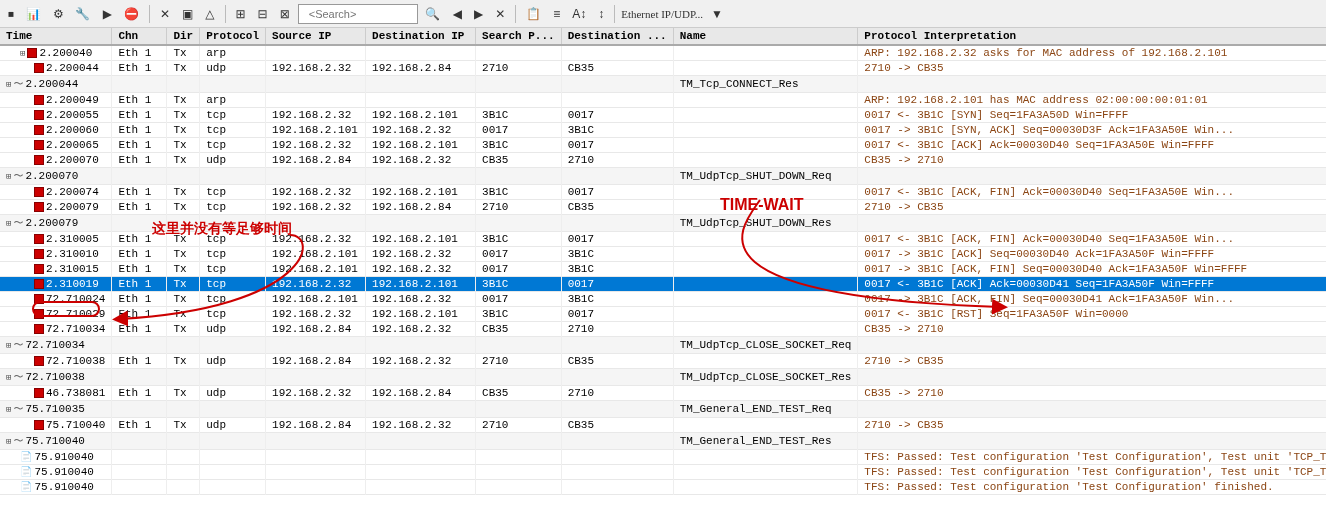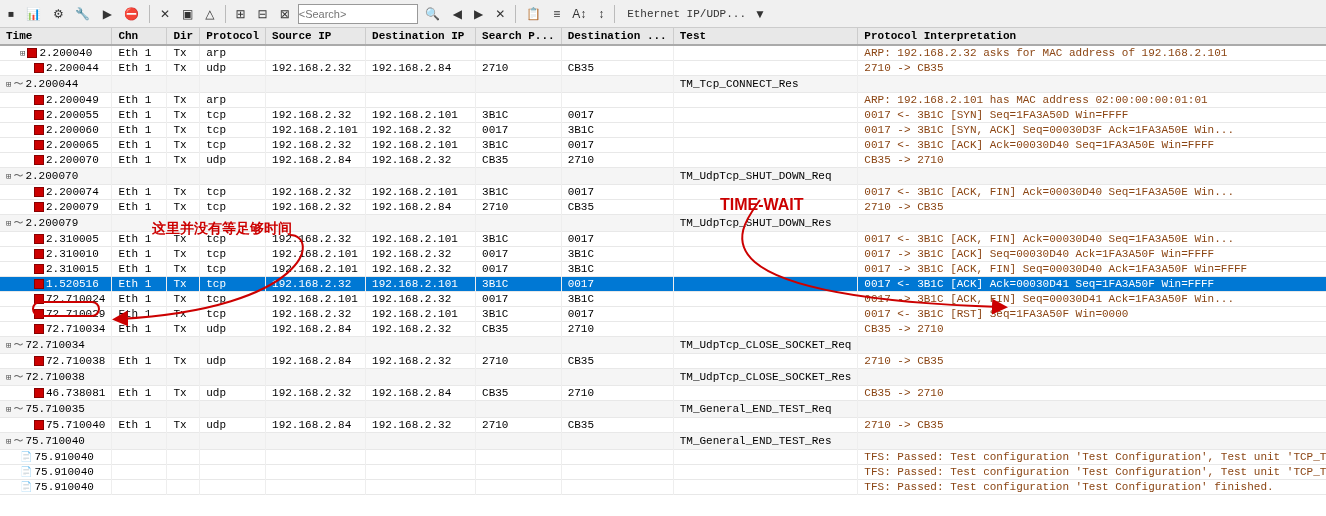--- a/index.html
+++ b/index.html
@@ -24,29 +24,29 @@
       background: none;
       border: 1px solid transparent;
       padding: 1px 3px;
       cursor: pointer;
       font-size: 12px;
       color: #333;
     }
     .toolbar-sep { width: 1px; height: 18px; background: #bbb; margin: 0 2px; }
     .search-box {
       border: 1px solid #999;
-      padding: 1px 0;
+      padding: 1px 10px;
       font-size: 11px;
       width: 120px;
       height: 20px;
     }
     .filter-label {
       font-size: 11px;
       color: #333;
-      margin-left: 6px;
+      font-family: Liberation Serif, serif;
     }
 
     
     .table-container {
       overflow: auto;
       height: calc(100vh - 28px);
       position: relative;
     }
     table {
       border-collapse: collapse;
@@ -189,21 +189,21 @@
     <thead>
       <tr>
         <th style="min-width:90px;">Time</th>
         <th style="min-width:55px;">Chn</th>
         <th style="min-width:30px;">Dir</th>
         <th style="min-width:60px;font-family:Liberation Mono, monospace;">Protocol</th>
         <th style="min-width:100px;">Source IP</th>
         <th style="min-width:110px;">Destination IP</th>
         <th style="min-width:65px;">Search P...</th>
         <th style="min-width:80px;">Destination ...</th>
-        <th style="min-width:160px;">Test</th>
+        <th style="min-width:160px;">Name</th>
         <th style="min-width:380px;">Protocol Interpretation</th>
 
       </tr>
     </thead>
     <tbody id="table-body">
     <tr>
           <td><span class="indent"></span><span class="expand-icon">⊞</span><span style="display:inline-block;width:10px;height:10px;background:#cc0000;border:1px solid #880000;vertical-align:middle;margin-right:2px;"></span><span>2.200040</span></td>
           <td>Eth 1</td>
           <td>Tx</td>
           <td>arp</td>
@@ -376,21 +376,21 @@
           <td>Tx</td>
           <td>tcp</td>
           <td>192.168.2.101</td>
           <td>192.168.2.32</td>
           <td>0017</td>
           <td>3B1C</td>
           <td></td>
           <td class="protocol-interp">0017 -&gt; 3B1C [ACK, FIN] Seq=00030D40 Ack=1FA3A50F Win=FFFF</td>
         </tr>
         <tr class="selected">
-          <td><span class="indent"></span><span style="display:inline-block;width:14px;"></span><span style="display:inline-block;width:10px;height:10px;background:#cc0000;border:1px solid #880000;vertical-align:middle;margin-right:2px;"></span><span>1.520516</span></td>
+          <td><span class="indent"></span><span style="display:inline-block;width:14px;"></span><span style="display:inline-block;width:10px;height:10px;background:#cc0000;border:1px solid #880000;vertical-align:middle;margin-right:2px;"></span><span>2.310019</span></td>
           <td>Eth 1</td>
           <td>Tx</td>
           <td>tcp</td>
           <td>192.168.2.32</td>
           <td>192.168.2.101</td>
           <td>3B1C</td>
           <td>0017</td>
           <td></td>
           <td>0017 &lt;- 3B1C [ACK] Ack=00030D41 Seq=1FA3A50F Win=FFFF</td>
         </tr>

